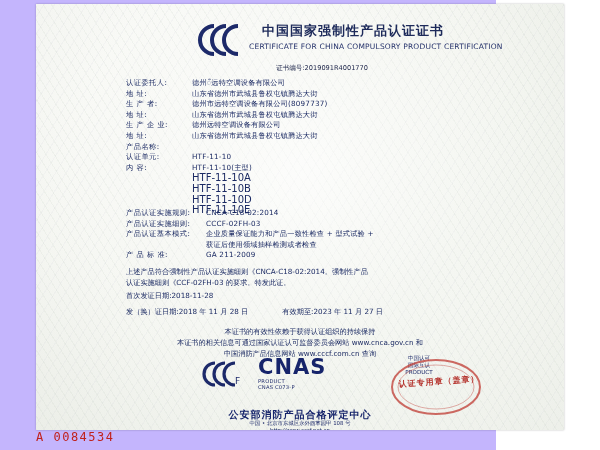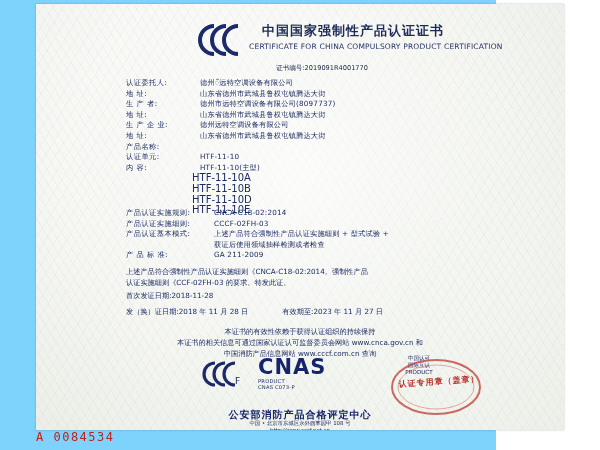--- a/index.html
+++ b/index.html
@@ -11,21 +11,21 @@
     width: 600px;
     height: 450px;
     overflow: hidden;
     font-family: "DejaVu Sans", "Liberation Sans", sans-serif;
   }
 
   #page {
     position: relative;
     width: 496px;
     height: 450px;
-    background: #7dd3fc;
+    background: #c4b5fd;
   }
 
   
   .sheet {
     position: absolute;
     left: 36px;
     top: 4px;
     width: 528px;
     height: 426px;
     background: linear-gradient(135deg,#fdfdfb 0%, #f7f8f4 40%, #f4f6f1 70%, #f9faf6 100%);
@@ -103,21 +103,20 @@
     top: 74px;
     width: 400px;
     color: #1b2a63;
   }
   .row {
     display: flex;
     align-items: baseline;
     font-size: 7.2px;
     line-height: 10.6px;
     white-space: nowrap;
-    gap: 8px;
   }
   .row .lbl {
     width: 66px;
     flex: 0 0 66px;
     letter-spacing: 0.5px;
   }
   .row .val {
     flex: 1 1 auto;
     letter-spacing: 0.2px;
   }
@@ -323,21 +322,21 @@
         <div class="row row-wide">
           <span class="lbl">产品认证实施规则:</span>
           <span class="val">CNCA-C18-02:2014</span>
         </div>
         <div class="row row-wide">
           <span class="lbl">产品认证实施细则:</span>
           <span class="val">CCCF-02FH-03</span>
         </div>
         <div class="row row-wide">
           <span class="lbl">产品认证基本模式:</span>
-          <span class="val">上述产品符合强制性产品认证实施细则 + 型式试验 +</span>
+          <span class="val">企业质量保证能力和产品一致性检查 + 型式试验 +</span>
         </div>
         <div class="row row-wide">
           <span class="lbl"></span>
           <span class="val">获证后使用领域抽样检测或者检查</span>
         </div>
         <div class="row row-wide">
           <span class="lbl">产 品 标 准:</span>
           <span class="val">GA 211-2009</span>
         </div>
       </div>

